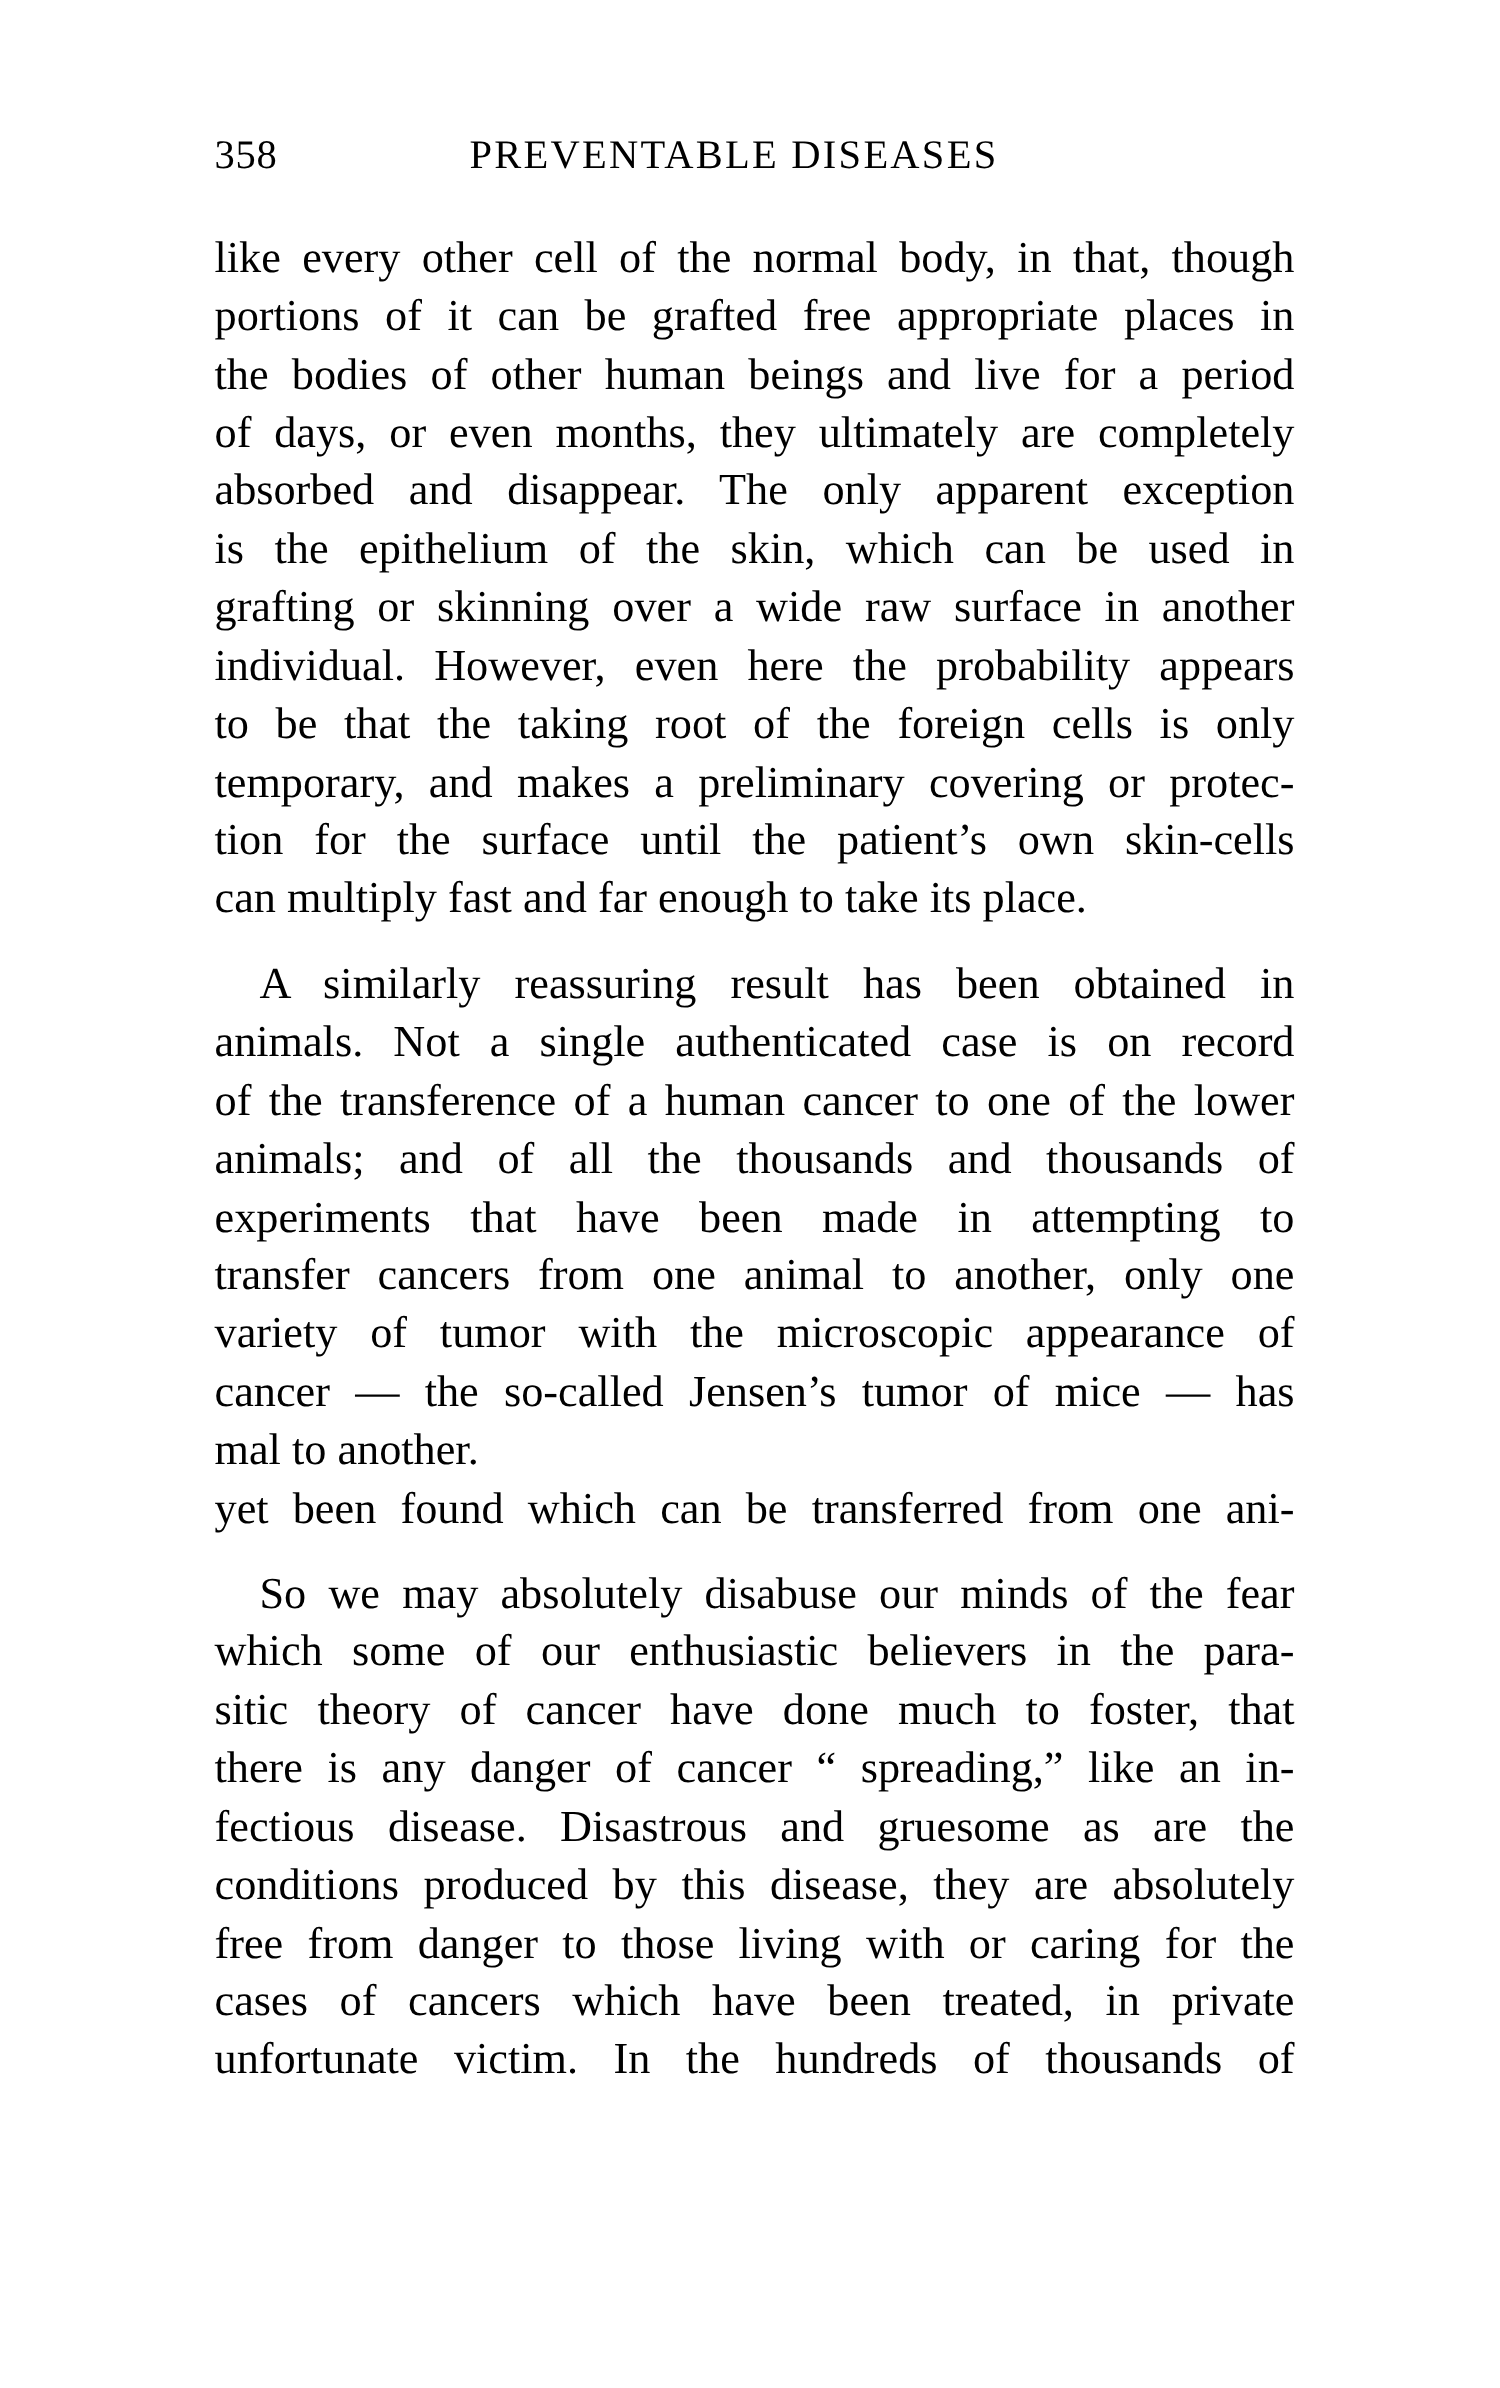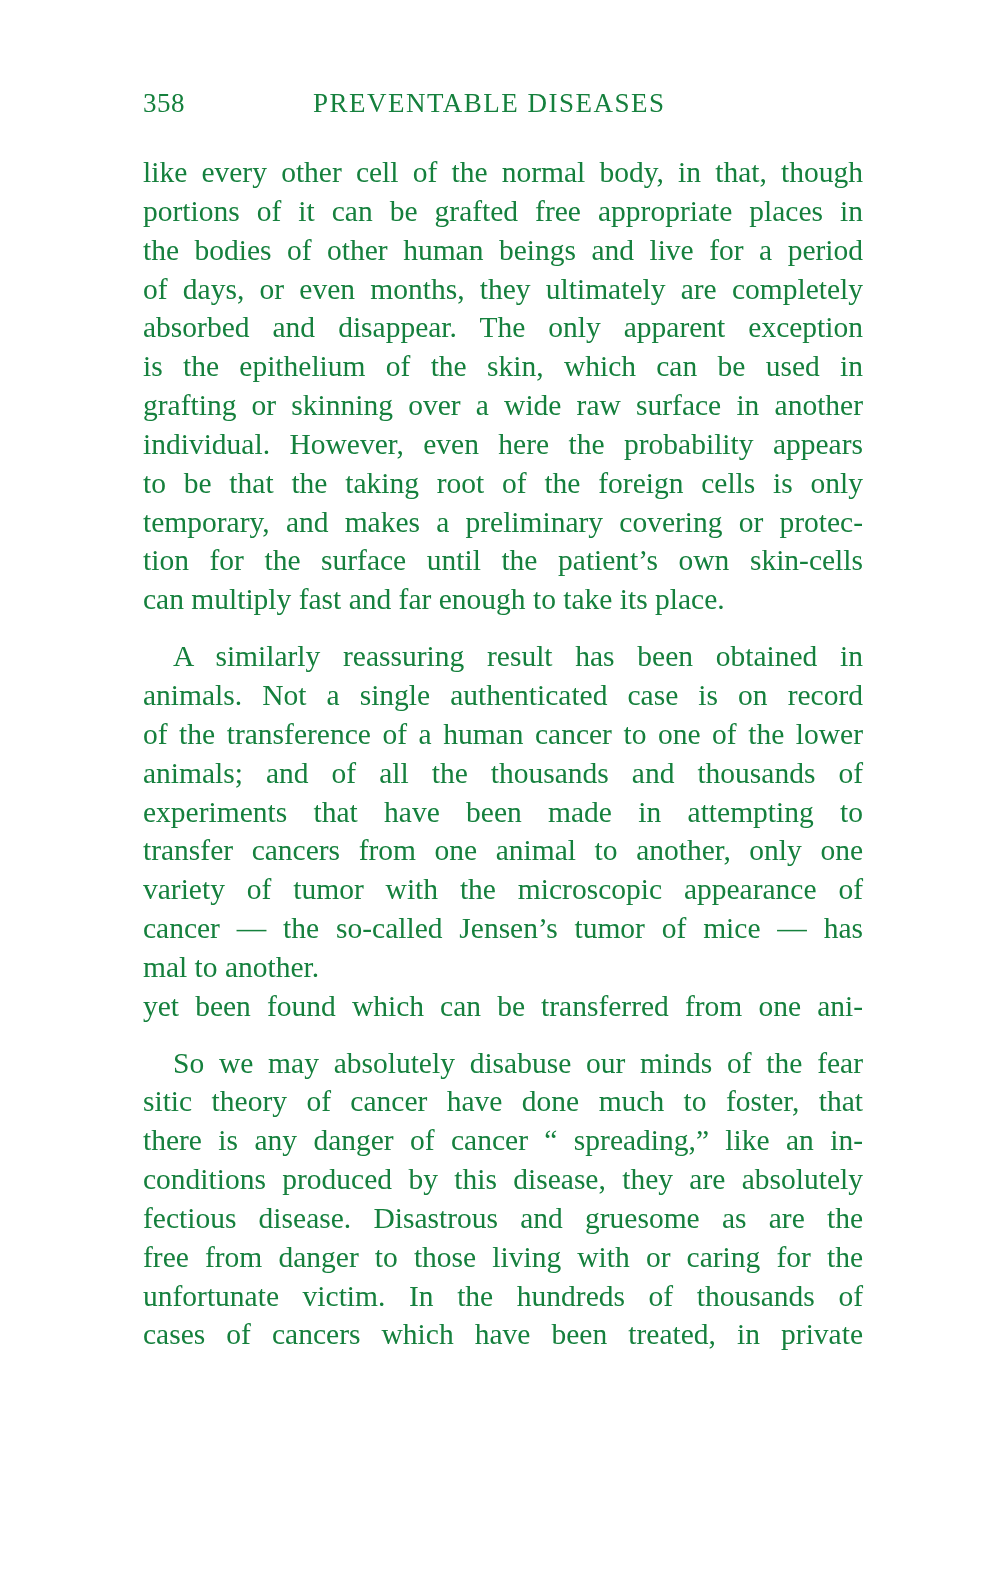--- a/index.html
+++ b/index.html
@@ -1,17 +1,17 @@
 <!DOCTYPE html>
 <html><head>
 <meta charset="utf-8">
 <style>
   html, body { margin: 0; padding: 0; background: #ffffff; }
   body { width: 1000px; height: 1592px; position: relative; overflow: hidden; }
-  .page { position: absolute; left: 0; top: 0; width: 1000px; height: 1592px; background: #ffffff; color: #15803d; font-family: "Liberation Serif", "DejaVu Serif", serif; }
+  .page { position: absolute; left: 0; top: 0; width: 1000px; height: 1592px; background: #ffffff; color: #000000; font-family: "Liberation Serif", "DejaVu Serif", serif; }
   .header { position: absolute; top: 88px; left: 143px; width: 720px; height: 40px; }
   .page-num { position: absolute; left: 0; top: 0; font-size: 27px; letter-spacing: 0.5px; }
   .running-head { position: absolute; left: 170px; top: 0; font-size: 27px; letter-spacing: 1.5px; }
   .body { position: absolute; top: 153px; left: 143px; width: 720px; }
   .line { height: 38.85px; line-height: 38.85px; font-size: 29.5px; white-space: nowrap; text-align: justify; text-align-last: justify; }
   .line.last { text-align-last: left; }
   .line.indent { padding-left: 30px; margin-top: 18px; }
 </style>
 </head>
 <body>
@@ -39,21 +39,22 @@
     <div class="line">animals. Not a single authenticated case is on record</div>
     <div class="line">of the transference of a human cancer to one of the lower</div>
     <div class="line">animals; and of all the thousands and thousands of</div>
     <div class="line">experiments that have been made in attempting to</div>
     <div class="line">transfer cancers from one animal to another, only one</div>
     <div class="line">variety of tumor with the microscopic appearance of</div>
     <div class="line">cancer — the so-called Jensen’s tumor of mice — has</div>
     <div class="line last">mal to another.</div>
     <div class="line">yet been found which can be transferred from one ani-</div>
     <div class="line indent">So we may absolutely disabuse our minds of the fear</div>
+    <div class="line">which some of our enthusiastic believers in the para-</div>
     <div class="line">sitic theory of cancer have done much to foster, that</div>
     <div class="line">there is any danger of cancer “ spreading,” like an in-</div>
+    <div class="line">fectious disease. Disastrous and gruesome as are the</div>
     <div class="line">conditions produced by this disease, they are absolutely</div>
-    <div class="line">fectious disease. Disastrous and gruesome as are the</div>
     <div class="line">free from danger to those living with or caring for the</div>
+    <div class="line">cases of cancers which have been treated, in private</div>
     <div class="line">unfortunate victim. In the hundreds of thousands of</div>
-    <div class="line">cases of cancers which have been treated, in private</div>
   </div>
 </div>
 
 </body></html>

